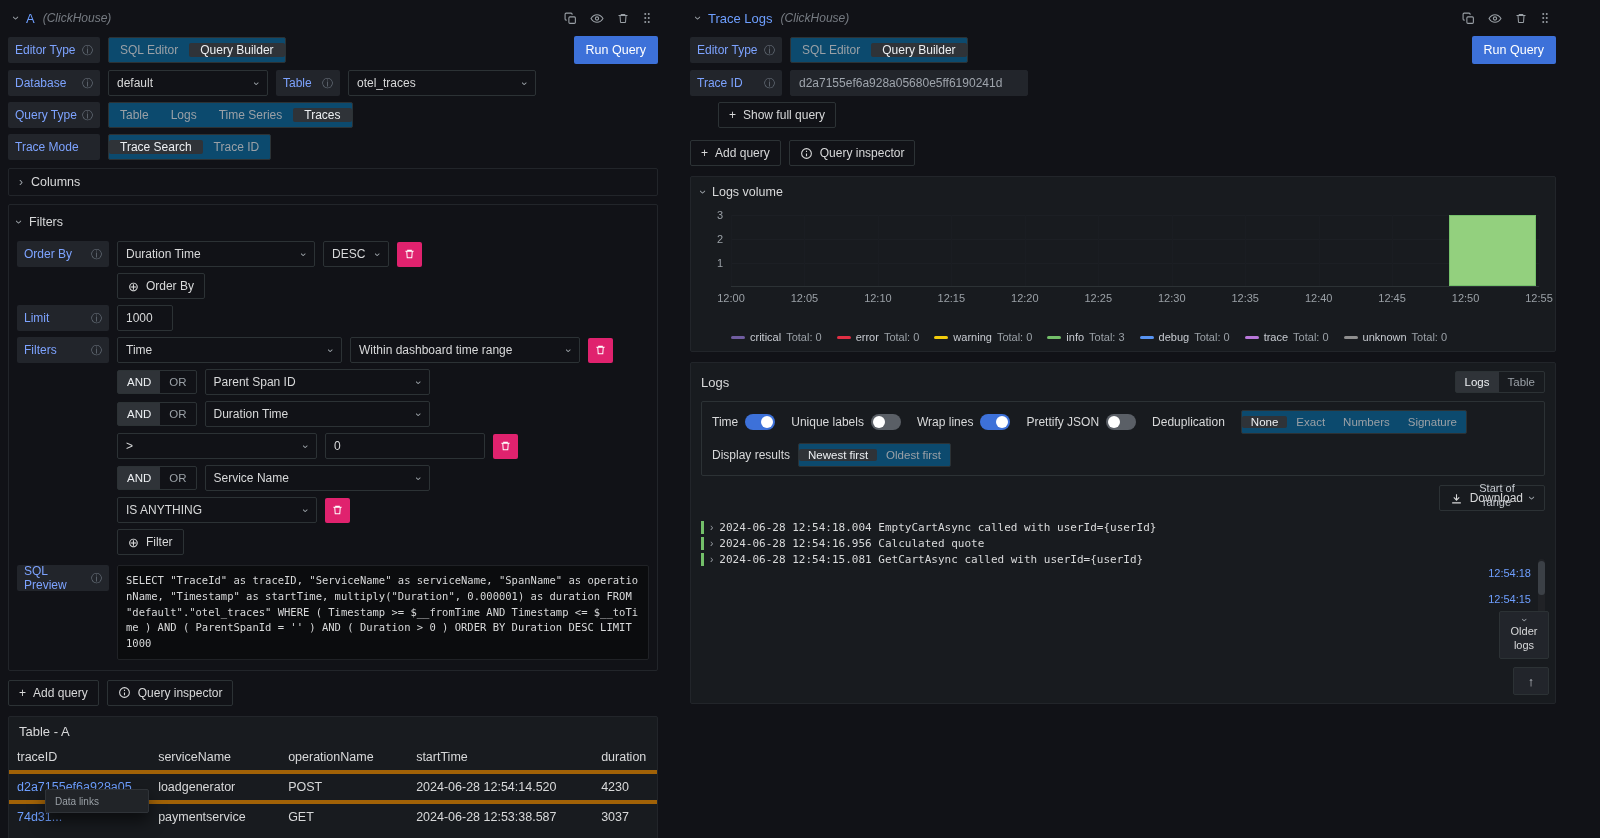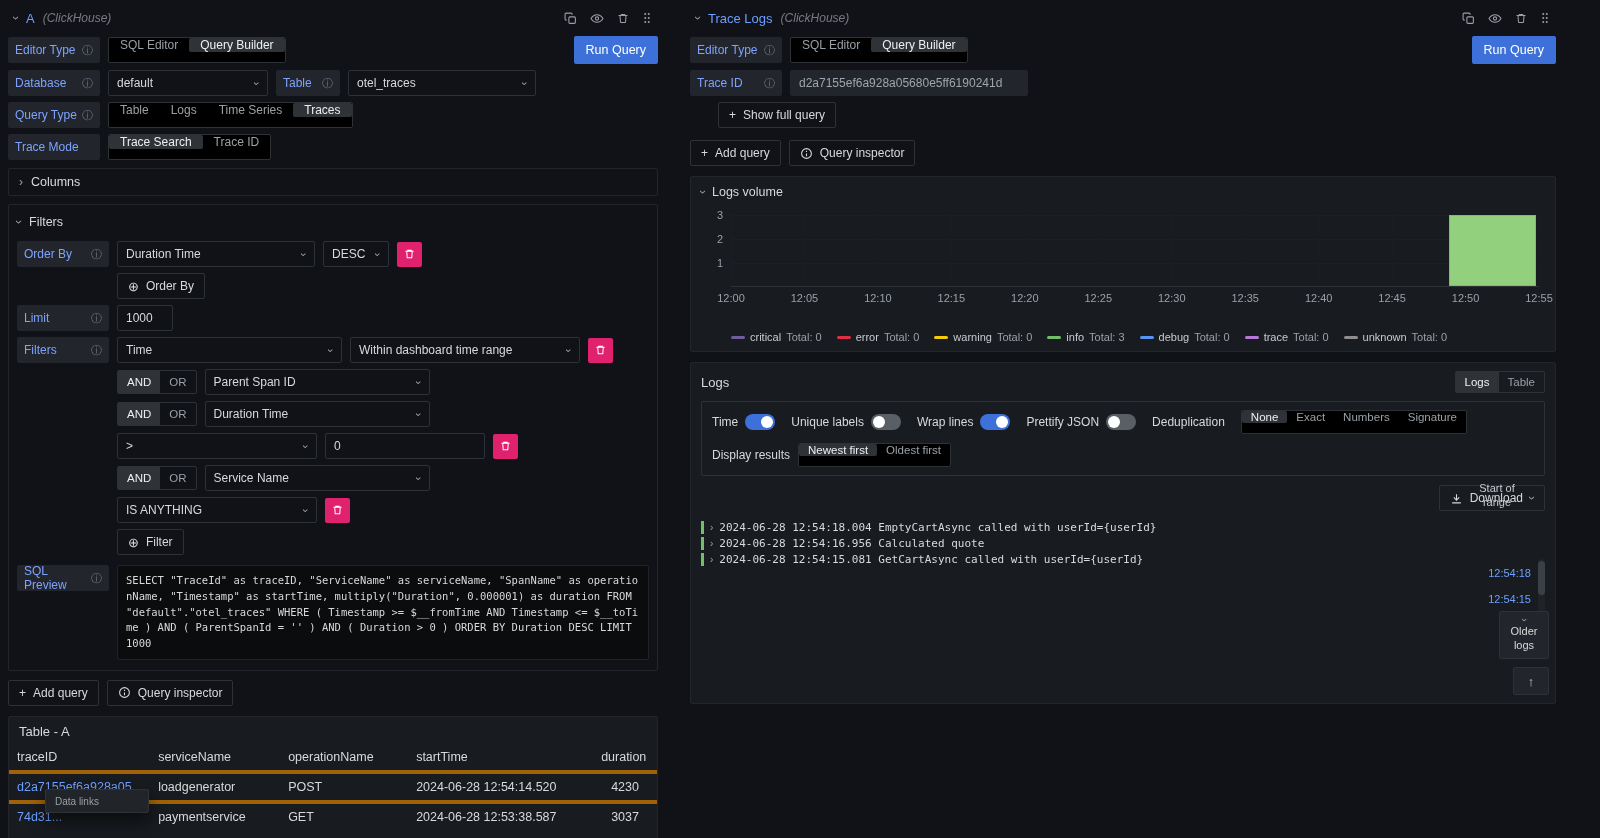--- a/index.html
+++ b/index.html
@@ -12,21 +12,21 @@
 .chev{color:#9aa0a6;font-size:12px;line-height:1}
 .rot{display:inline-block;transform:rotate(90deg)}
 .qref{color:#6e9fff;font-size:13px}
 .qds{color:#767b82;font-style:italic;font-size:12px}
 .hicons{margin-left:auto;display:flex;align-items:center;gap:13px}
 .hicons span{display:flex}
 .erow{display:flex;align-items:center;gap:8px;margin-top:6px}
 .chip{display:inline-flex;align-items:center;justify-content:space-between;width:92px;flex:none;height:26px;padding:0 7px;background:#22252b;border-radius:2px;color:#7da3ff;font-size:12px}
 .chip.sm{width:64px}
 .ii{color:#6d7680;font-size:11px}
-.rgroup{display:inline-flex;align-items:flex-start;height:26px;border:1px solid #2c3235;border-radius:2px;background:#000000}
+.rgroup{display:inline-flex;align-items:center;height:26px;border:1px solid #2c3235;border-radius:2px;background:#0c4a6e}
 .rgroup .opt{display:flex;align-items:center;padding:0 11px;color:#9aa0a6;font-size:12px;white-space:nowrap;cursor:pointer}
 .rgroup .opt.sel{background:#2f3338;color:#eceff2;border-radius:2px}
 .rgroup.small{height:24px}
 .rgroup.small .opt{padding:0 9px;font-size:11.5px}
 .btn-blue{margin-left:auto;display:inline-flex;align-items:center;height:28px;padding:0 12px;background:#3d71d9;color:#fff;border:none;border-radius:2px;font-size:12.5px;font-family:inherit;cursor:pointer}
 .sel-box{display:inline-flex;align-items:center;justify-content:space-between;height:26px;padding:0 8px;background:#111217;border:1px solid #2c3235;border-radius:2px;color:#d8d9da;font-size:12px;cursor:pointer}
 .car{color:#9aa0a6;margin-left:8px;font-size:11px}
 .tinput{height:26px;padding:0 8px;background:#111217;border:1px solid #2c3235;border-radius:2px;color:#d8d9da;font-size:12px;font-family:inherit}
 .tinput.filled{background:#22252b;border-color:#22252b;color:#9fa5ad}
 .secbar{display:flex;align-items:center;gap:8px;height:28px;margin-top:8px;padding:0 10px;border:1px solid #22252a;border-radius:2px;font-size:12.5px;color:#d8d9da}
@@ -39,21 +39,21 @@
 .tbtn{width:25px;height:25px;flex:none;display:flex;align-items:center;justify-content:center;background:#e0226e;border:none;border-radius:2px;cursor:pointer}
 .ghost{display:inline-flex;align-items:center;gap:7px;height:26px;padding:0 10px;background:transparent;border:1px solid #2c3235;border-radius:2px;color:#d8d9da;font-size:12px;font-family:inherit;cursor:pointer}
 .pluscirc{font-size:13px;line-height:1}
 .code{flex:1;align-self:stretch;background:#0b0c0e;border:1px solid #202226;border-radius:2px;padding:7px 8px;font-family:"DejaVu Sans Mono",monospace;font-size:10.5px;line-height:1.5;color:#d8d9da;white-space:pre-wrap;word-break:break-all}
 .panel{background:#181b1f;border:1px solid #22252a;border-radius:2px}
 .tbl-panel{margin-top:10px;position:relative;height:210px}
 .tbl-title{font-size:13px;padding:7px 10px 5px}
 .dtable{width:100%;border-collapse:collapse;font-size:12.5px}
 .dtable th{text-align:left;font-weight:400;padding:6px 8px;color:#d8d9da}
 .dtable td{padding:6px 8px;border-top:4px solid #a16207}
-.num{text-align:center}
+.num{text-align:left}
 .tlink{color:#6e9fff;cursor:pointer}
 .ctx{position:absolute;left:36px;top:72px;width:104px;background:#212428;border:1px solid #2f3338;border-radius:2px;box-shadow:0 8px 16px rgba(0,0,0,.55);padding:3px 0;z-index:5}
 .ctx .hd{font-size:10px;color:#9aa0a6;padding:3px 9px 2px}
 .lv-panel{margin-top:10px;padding:8px 10px 4px}
 .lv-head{display:flex;align-items:center;gap:7px;font-size:12.5px}
 .plotwrap{position:relative;margin:16px 6px 0 30px}
 .lv-chart{position:relative;height:72px}
 .hgrid{position:absolute;left:0;right:0;height:1px;background:#1c1f24}
 .vgrid{position:absolute;top:0;bottom:0;width:1px;background:#1a1d22}
 .baseline{position:absolute;left:0;right:0;bottom:0;height:1px;background:#2c3235}

